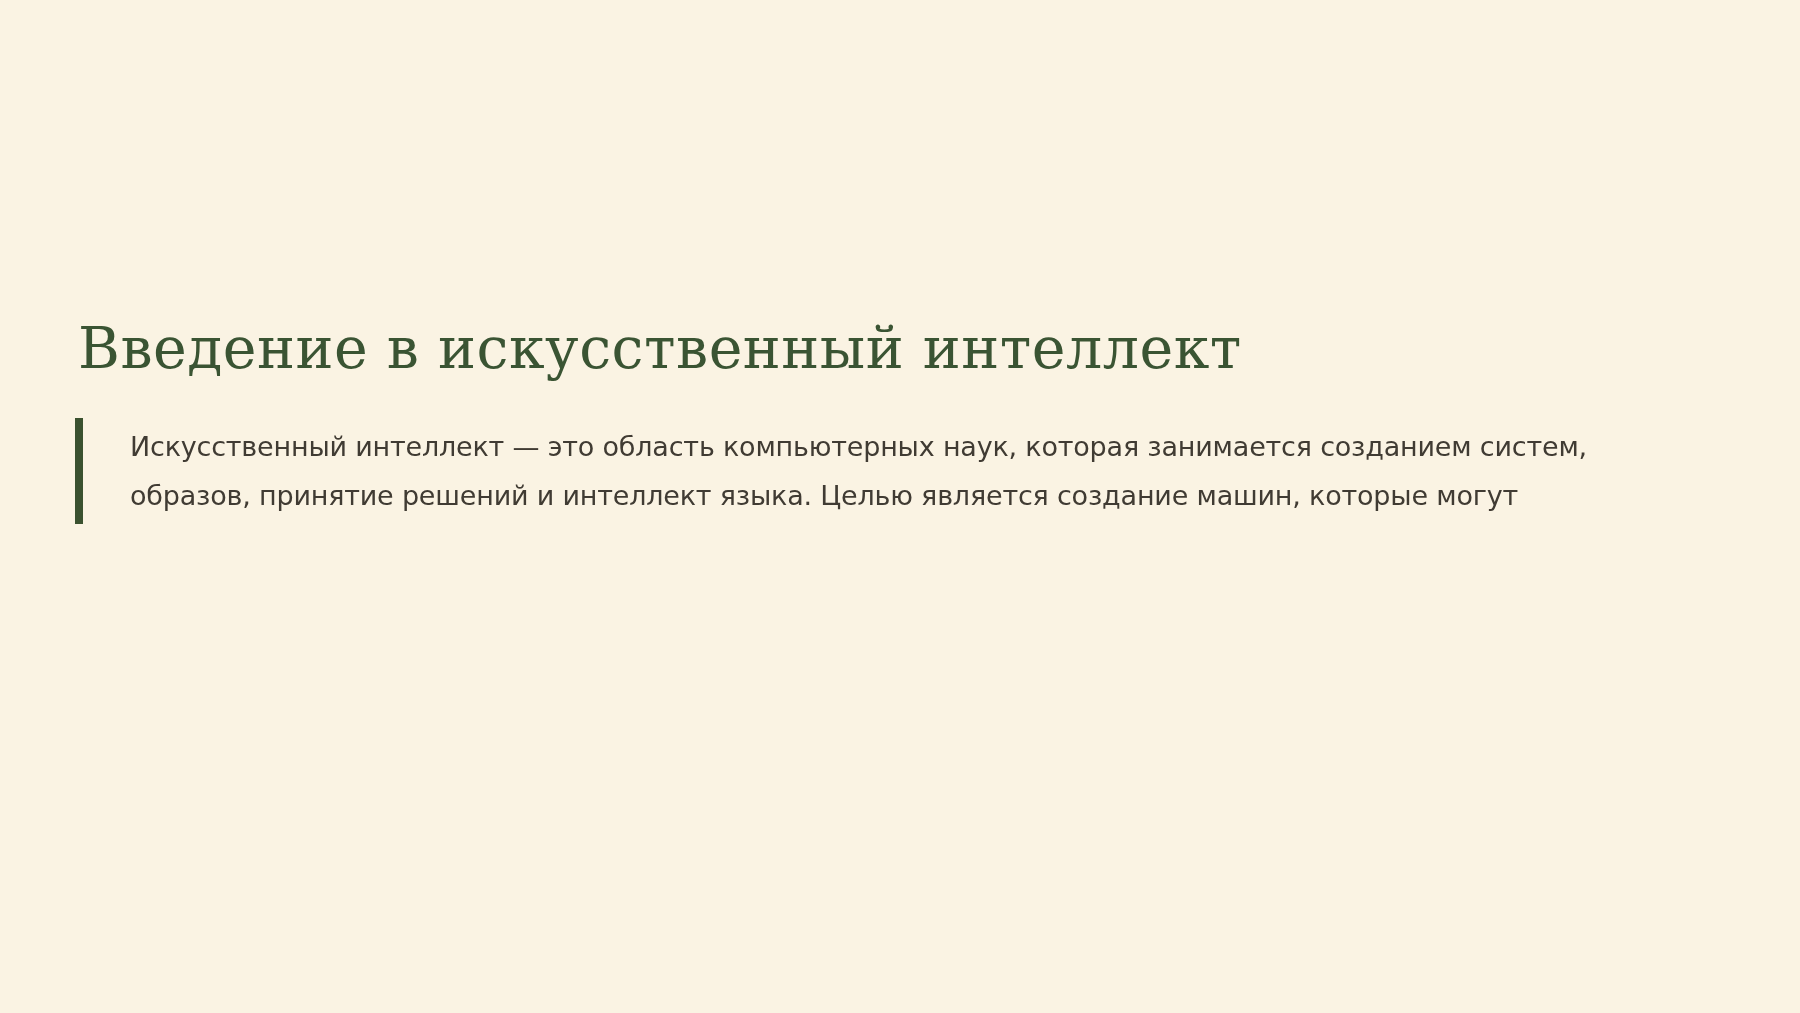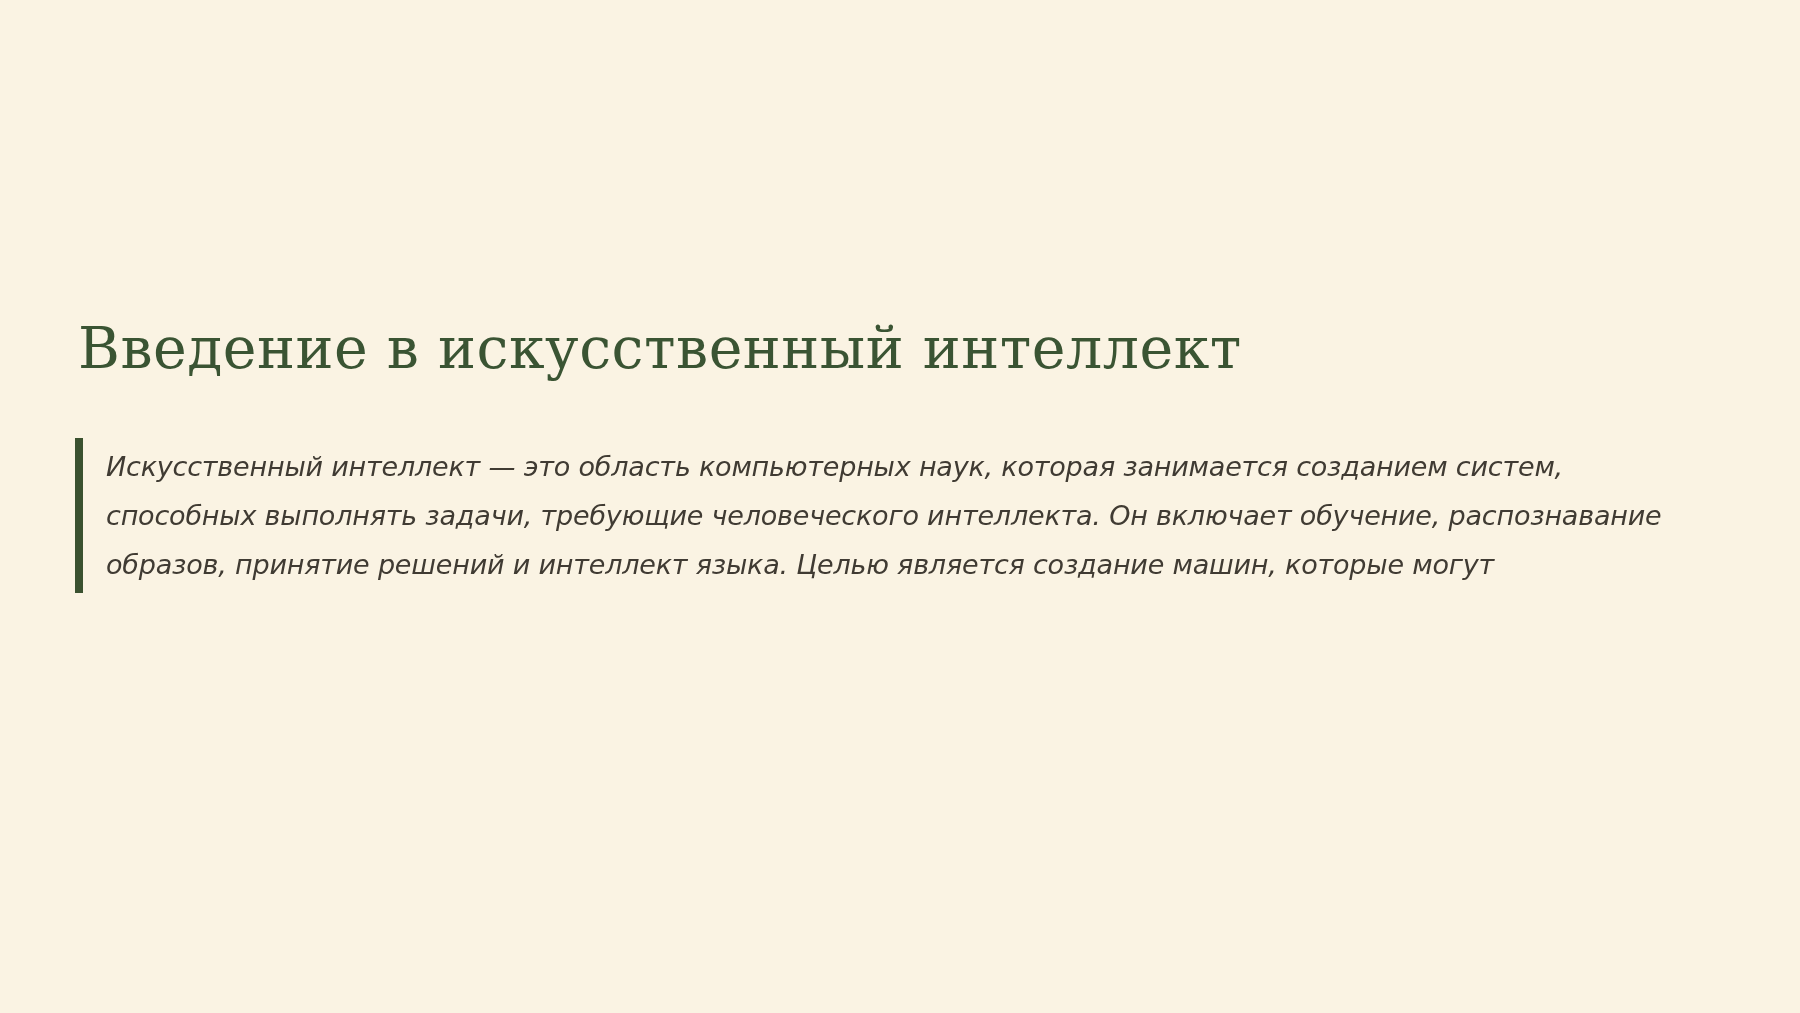--- a/index.html
+++ b/index.html
@@ -27,24 +27,23 @@
     font-weight: 400;
     font-size: 57px;
     line-height: 1.15;
     letter-spacing: 0.5px;
     color: var(--title, #3A5433);
     white-space: nowrap;
   }
   .quote-block {
     position: absolute;
     left: 75px;
-    top: 438px;
+    top: 418px;
     border-left: 8px solid var(--accent-bar, #3A512F);
-    padding: 4px 0 4px 23px;
-    font-style: italic;
+    padding: 4px 0 4px 47px;
   }
   .quote-paragraph {
     margin: 0;
     font-size: 27px;
     line-height: 49px;
     letter-spacing: -0.2px;
     color: var(--body-text, #403B33);
   }
   .quote-line {
     display: block;
@@ -53,17 +52,16 @@
 </style>
 </head>
 <body>
 
 <div class="slide">
   <h1 class="slide-title">Введение в искусственный интеллект</h1>
 
   <div class="quote-block">
     <p class="quote-paragraph">
       <span class="quote-line">Искусственный интеллект — это область компьютерных наук, которая занимается созданием систем,</span>
-      <span class="quote-line">способных выполнять задачи, требующие человеческого интеллекта. Он включает обучение, распознавание</span>
       <span class="quote-line">образов, принятие решений и интеллект языка. Целью является создание машин, которые могут</span>
     </p>
   </div>
 </div>
 
 </body></html>

